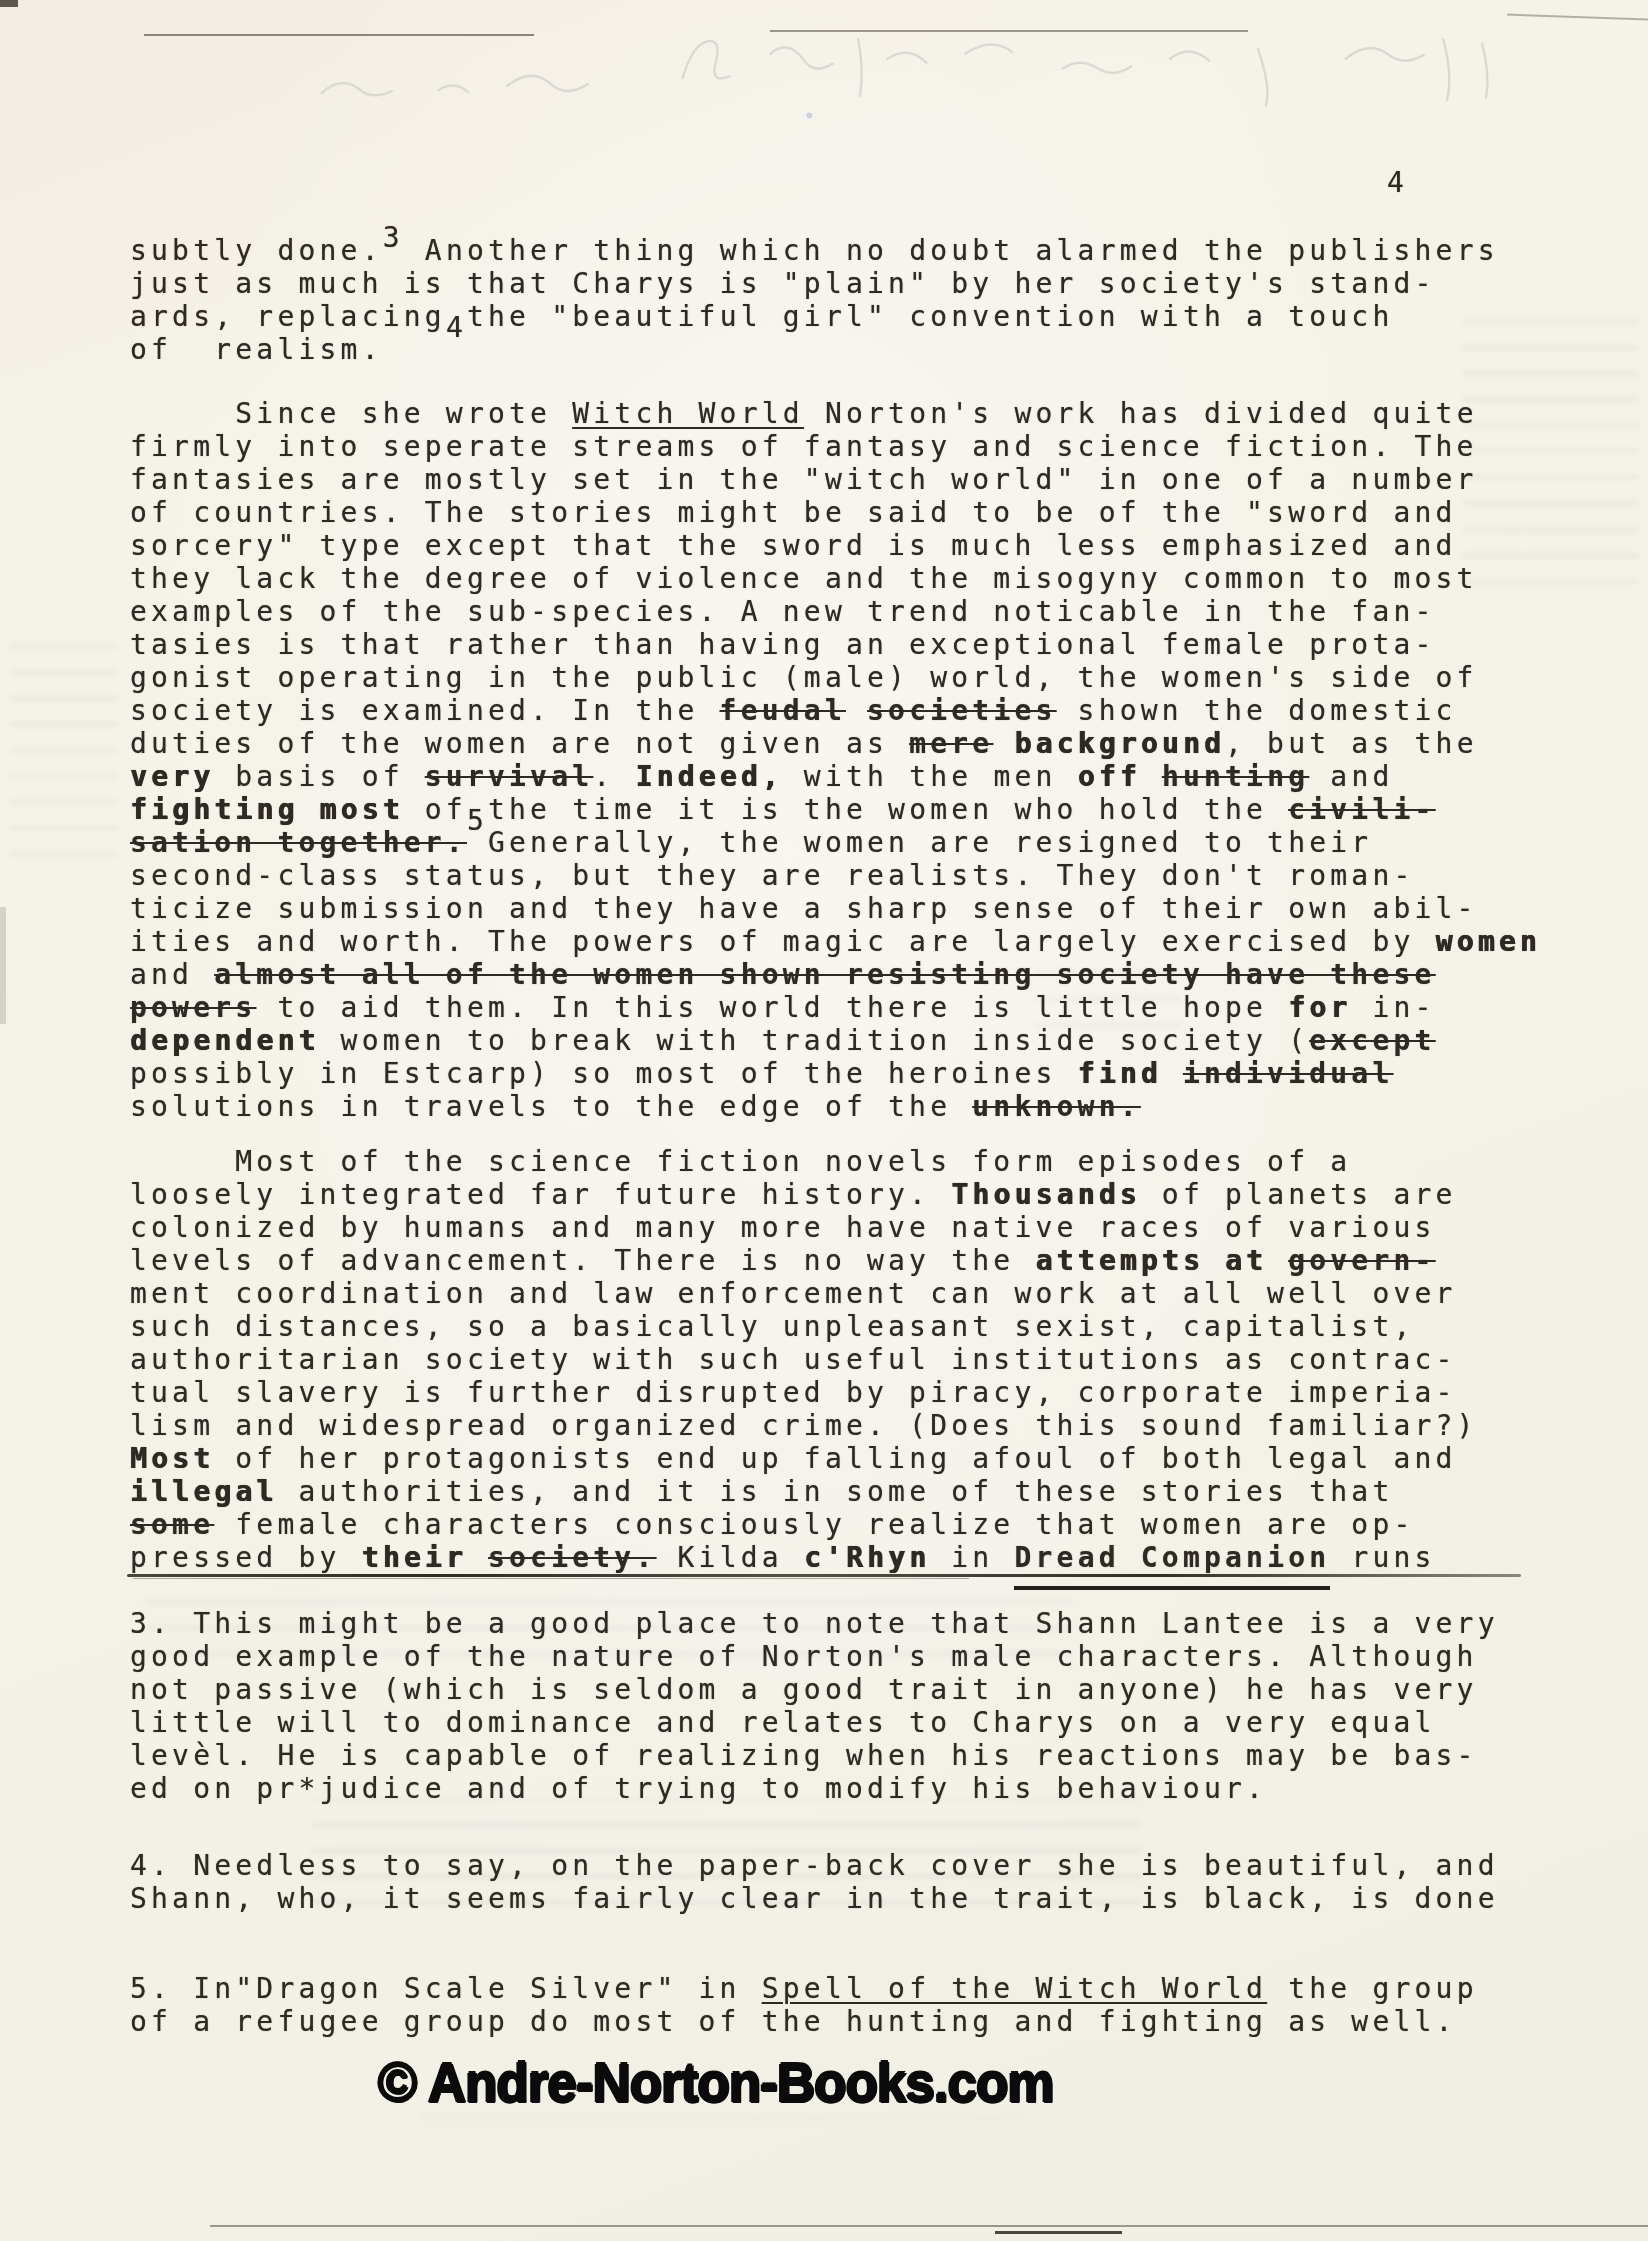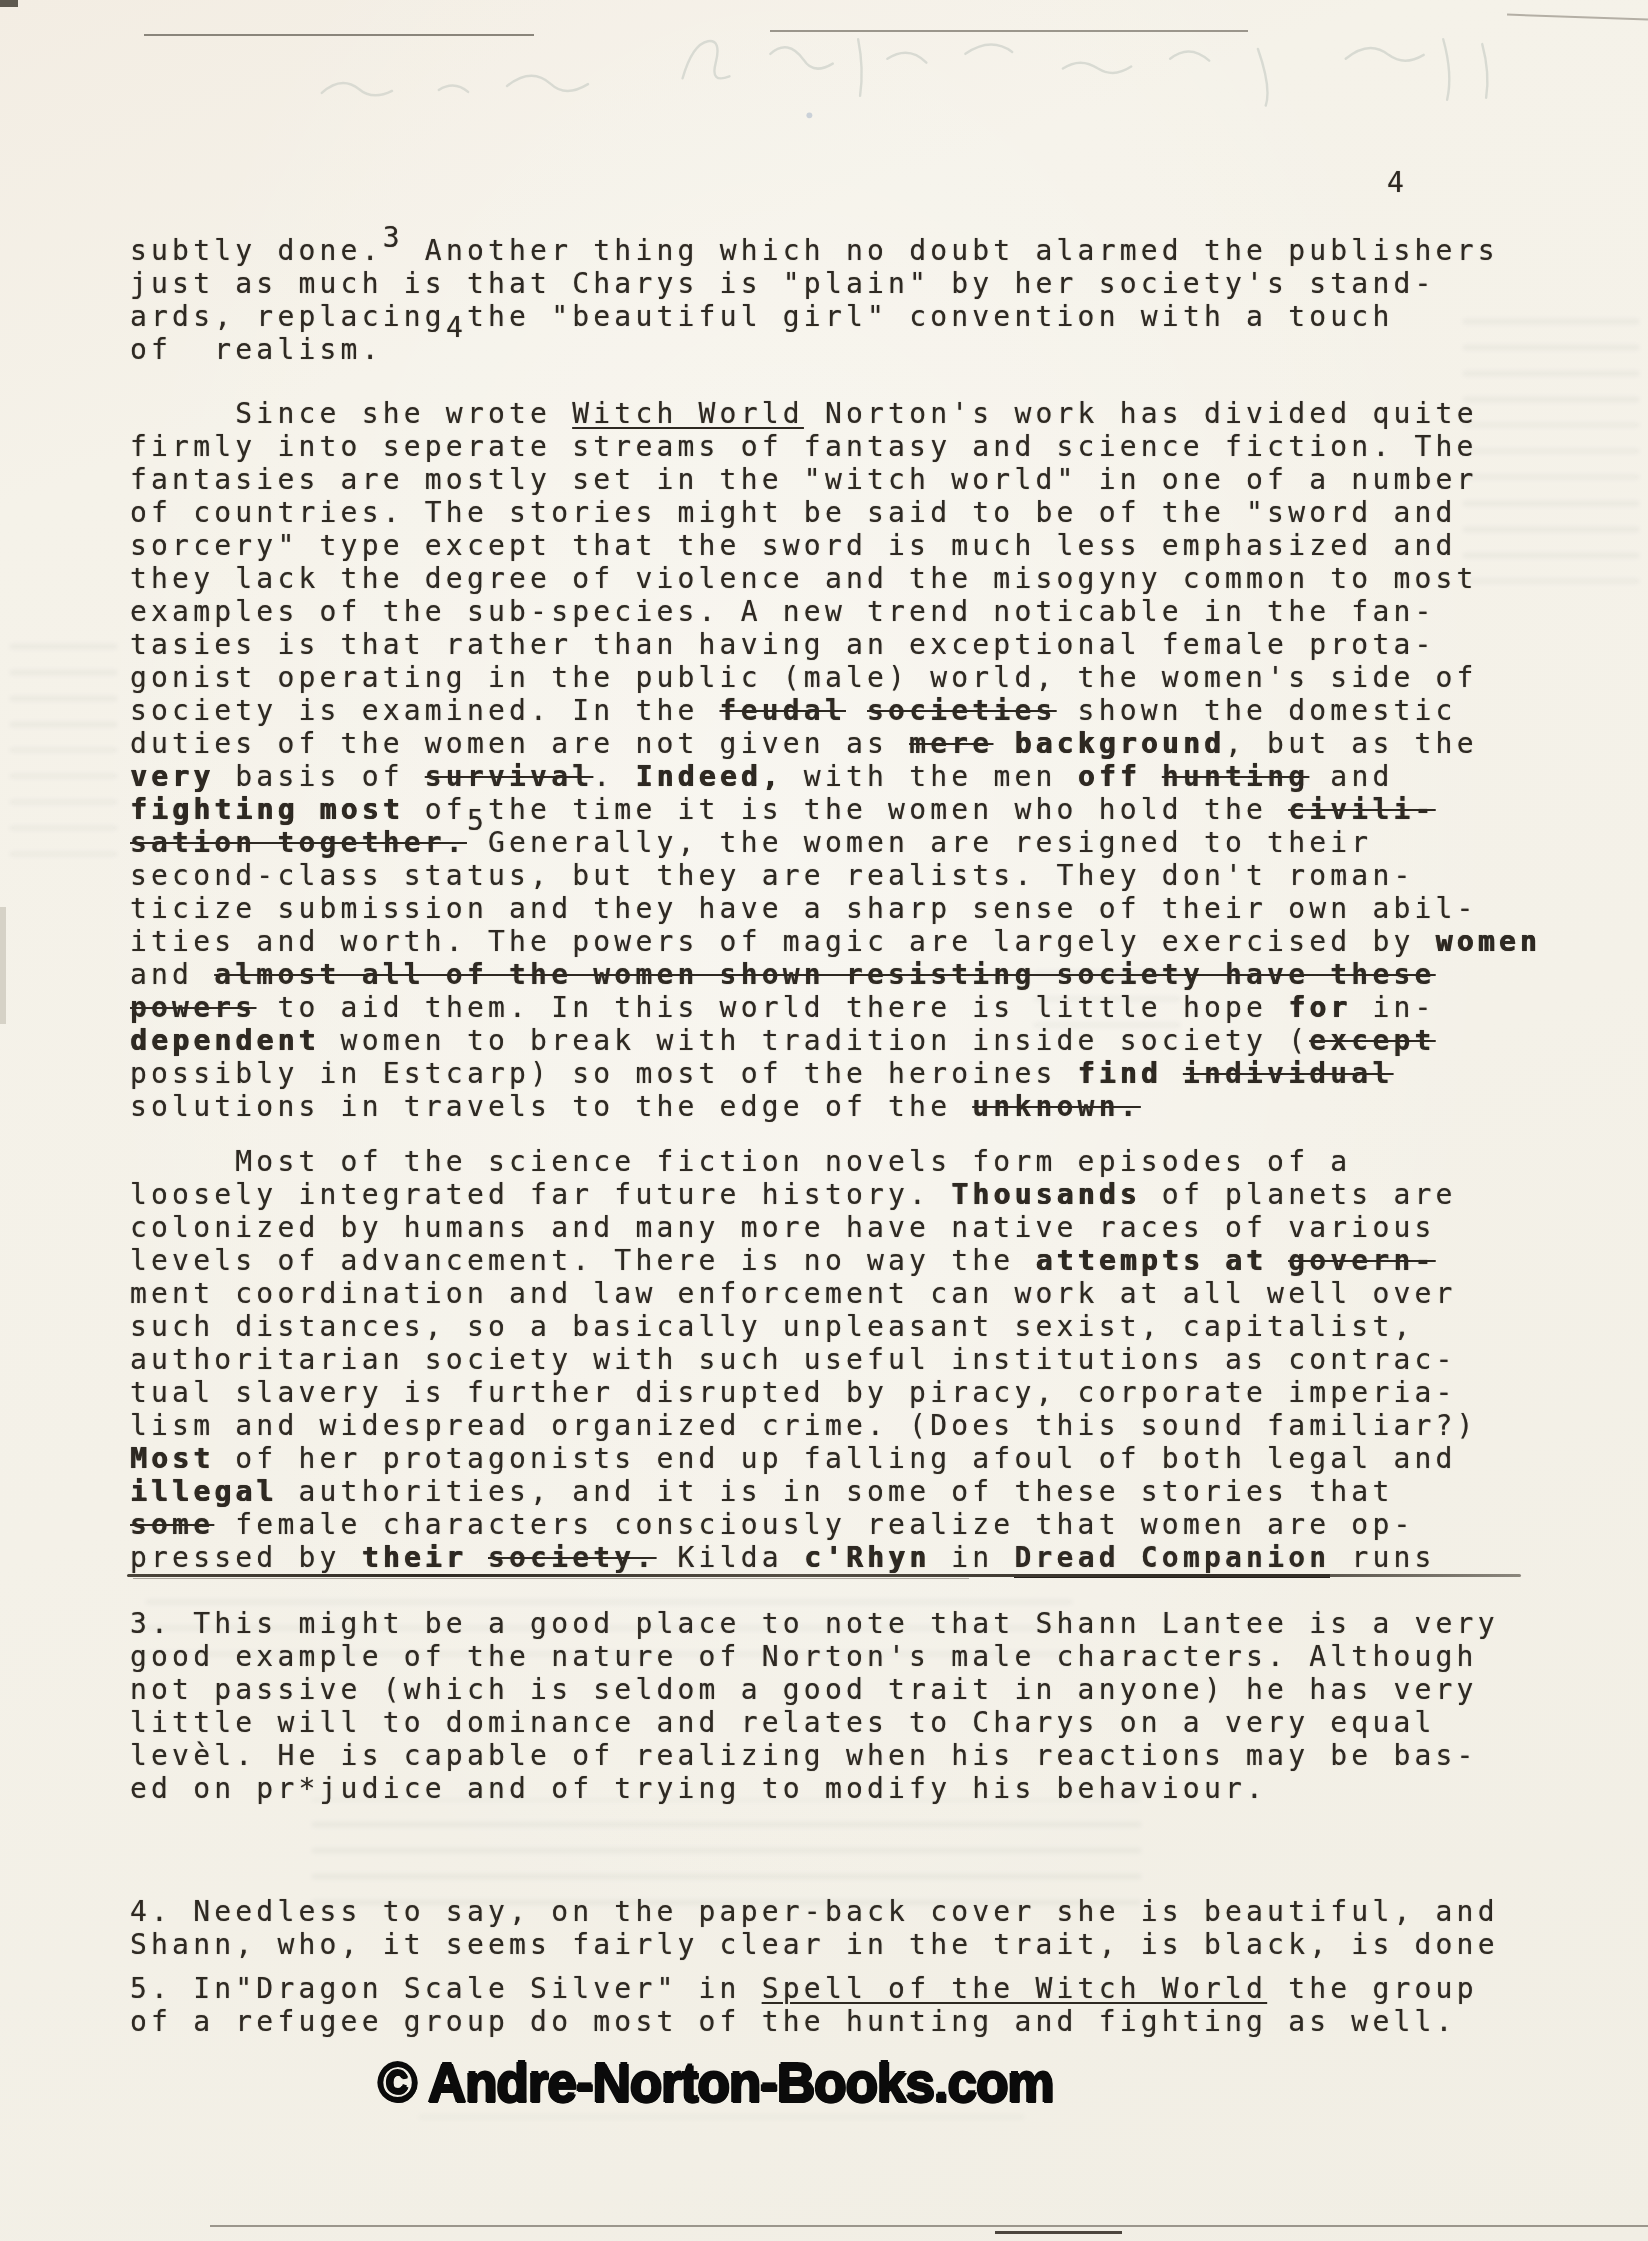--- a/index.html
+++ b/index.html
@@ -20,21 +20,21 @@
     position:absolute;left:130px;
     font-size:28px;line-height:33px;letter-spacing:4.2px;
     white-space:pre;
     text-shadow:0 0 1px rgba(46,41,34,0.55);
   }
   .tline{height:33px;}
   .seg-b{font-weight:700;text-shadow:0.8px 0 0 currentColor,0 0 1px rgba(46,41,34,0.6);}
   .seg-x{font-weight:700;text-decoration:line-through;text-decoration-thickness:2.4px;}
   .seg-ox{font-weight:700;text-decoration:line-through;text-decoration-thickness:1.5px;}
   .seg-u{text-decoration:underline;text-decoration-thickness:2.4px;text-underline-offset:3.9px;}
-  .seg-u2{font-weight:700;border-bottom:4.9px solid #231f1a;padding-bottom:0px;}
+  .seg-u2{font-weight:700;border-bottom:4.9px solid #231f1a;padding-bottom:12px;}
   .seg-sup{position:relative;top:-0.45em;}
   .seg-sub{position:relative;top:0.4em;}
   
   .page-number{
     position:absolute;left:1387px;top:166px;
     font-size:28px;letter-spacing:2px;
     text-shadow:0 0 1px rgba(46,41,34,0.55);
   }
   .fn-separator{
     position:absolute;left:127px;top:1574px;width:1394px;height:2.9px;
@@ -105,21 +105,21 @@
     <circle cx="830" cy="118" r="3" fill="#9fb0c5" opacity="0.5"></circle>
   </svg>
 
   <div class="page-number">4</div>
 
   <div id="text-layer">
       <div class="tblock" style="top: 234px;"><div class="tline"><span>subtly done.</span><span class="seg-sup">3</span><span> Another thing which no doubt alarmed the publishers</span></div><div class="tline"><span>just as much is that Charys is "plain" by her society's stand-</span></div><div class="tline"><span>ards, replacing</span><span class="seg-sub">4</span><span>the "beautiful girl" convention with a touch</span></div><div class="tline"><span>of  realism.</span></div></div>
       <div class="tblock" style="top: 397px;"><div class="tline"><span>     Since she wrote </span><span class="seg-u">Witch World</span><span> Norton's work has divided quite</span></div><div class="tline"><span>firmly into seperate streams of fantasy and science fiction. The</span></div><div class="tline"><span>fantasies are mostly set in the "witch world" in one of a number</span></div><div class="tline"><span>of countries. The stories might be said to be of the "sword and</span></div><div class="tline"><span>sorcery" type except that the sword is much less emphasized and</span></div><div class="tline"><span>they lack the degree of violence and the misogyny common to most</span></div><div class="tline"><span>examples of the sub-species. A new trend noticable in the fan-</span></div><div class="tline"><span>tasies is that rather than having an exceptional female prota-</span></div><div class="tline"><span>gonist operating in the public (male) world, the women's side of</span></div><div class="tline"><span>society is examined. In the </span><span class="seg-ox">feudal</span><span> </span><span class="seg-ox">societies</span><span> shown the domestic</span></div><div class="tline"><span>duties of the women are not given as </span><span class="seg-ox">mere</span><span> </span><span class="seg-b">background</span><span>, but as the</span></div><div class="tline"><span class="seg-b">very</span><span> basis of </span><span class="seg-ox">survival</span><span>. </span><span class="seg-b">Indeed,</span><span> with the men </span><span class="seg-b">off</span><span> </span><span class="seg-ox">hunting</span><span> and</span></div><div class="tline"><span class="seg-b">fighting most</span><span> of</span><span class="seg-sub">5</span><span>the time it is the women who hold the </span><span class="seg-ox">civili-</span></div><div class="tline"><span class="seg-ox">sation together.</span><span> Generally, the women are resigned to their</span></div><div class="tline"><span>second-class status, but they are realists. They don't roman-</span></div><div class="tline"><span>ticize submission and they have a sharp sense of their own abil-</span></div><div class="tline"><span>ities and worth. The powers of magic are largely exercised by </span><span class="seg-b">women</span></div><div class="tline"><span>and </span><span class="seg-x">almost all of the women shown resisting society have these</span></div><div class="tline"><span class="seg-x">powers</span><span> to aid them. In this world there is little hope </span><span class="seg-b">for</span><span> in-</span></div><div class="tline"><span class="seg-b">dependent</span><span> women to break with tradition inside society (</span><span class="seg-x">except</span></div><div class="tline"><span>possibly in Estcarp) so most of the heroines </span><span class="seg-b">find</span><span> </span><span class="seg-x">individual</span></div><div class="tline"><span>solutions in travels to the edge of the </span><span class="seg-ox">unknown.</span></div></div>
       <div class="tblock" style="top: 1145px;"><div class="tline"><span>     Most of the science fiction novels form episodes of a</span></div><div class="tline"><span>loosely integrated far future history. </span><span class="seg-b">Thousands</span><span> of planets are</span></div><div class="tline"><span>colonized by humans and many more have native races of various</span></div><div class="tline"><span>levels of advancement. There is no way the </span><span class="seg-b">attempts at</span><span> </span><span class="seg-ox">govern-</span></div><div class="tline"><span>ment coordination and law enforcement can work at all well over</span></div><div class="tline"><span>such distances, so a basically unpleasant sexist, capitalist,</span></div><div class="tline"><span>authoritarian society with such useful institutions as contrac-</span></div><div class="tline"><span>tual slavery is further disrupted by piracy, corporate imperia-</span></div><div class="tline"><span>lism and widespread organized crime. (Does this sound familiar?)</span></div><div class="tline"><span class="seg-b">Most</span><span> of her protagonists end up falling afoul of both legal and</span></div><div class="tline"><span class="seg-b">illegal</span><span> authorities, and it is in some of these stories that</span></div><div class="tline"><span class="seg-x">some</span><span> female characters consciously realize that women are op-</span></div><div class="tline"><span>pressed by </span><span class="seg-b">their</span><span> </span><span class="seg-ox">society.</span><span> Kilda </span><span class="seg-b">c'Rhyn</span><span> in </span><span class="seg-u2">Dread Companion</span><span> runs</span></div></div>
       <div class="tblock" style="top: 1607px;"><div class="tline"><span>3. This might be a good place to note that Shann Lantee is a very</span></div><div class="tline"><span>good example of the nature of Norton's male characters. Although</span></div><div class="tline"><span>not passive (which is seldom a good trait in anyone) he has very</span></div><div class="tline"><span>little will to dominance and relates to Charys on a very equal</span></div><div class="tline"><span>levèl. He is capable of realizing when his reactions may be bas-</span></div><div class="tline"><span>ed on pr*judice and of trying to modify his behaviour.</span></div></div>
-      <div class="tblock" style="top: 1895px;"><div class="tline"><span>4. Needless to say, on the paper-back cover she is beautiful, and</span></div><div class="tline"><span>Shann, who, it seems fairly clear in the trait, is black, is done</span></div></div>
+      <div class="tblock" style="top: 1849px;"><div class="tline"><span>4. Needless to say, on the paper-back cover she is beautiful, and</span></div><div class="tline"><span>Shann, who, it seems fairly clear in the trait, is black, is done</span></div></div>
       <div class="tblock" style="top: 1972px;"><div class="tline"><span>5. In"Dragon Scale Silver" in </span><span class="seg-u">Spell of the Witch World</span><span> the group</span></div><div class="tline"><span>of a refugee group do most of the hunting and fighting as well.</span></div></div>
     </div>
 
   <div class="fn-separator"></div>
 
   <div class="watermark">© Andre-Norton-Books.com</div>
 
 </div>
 
 

